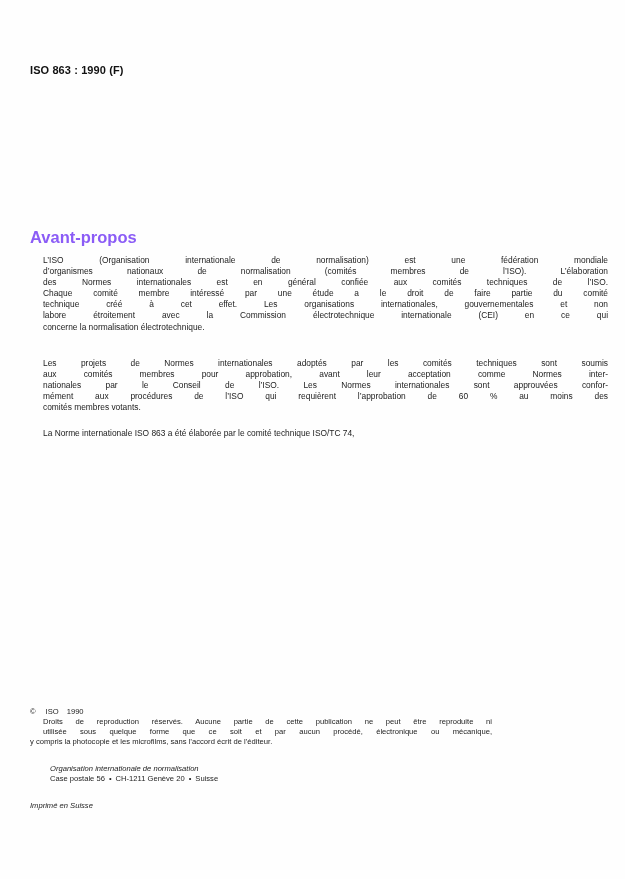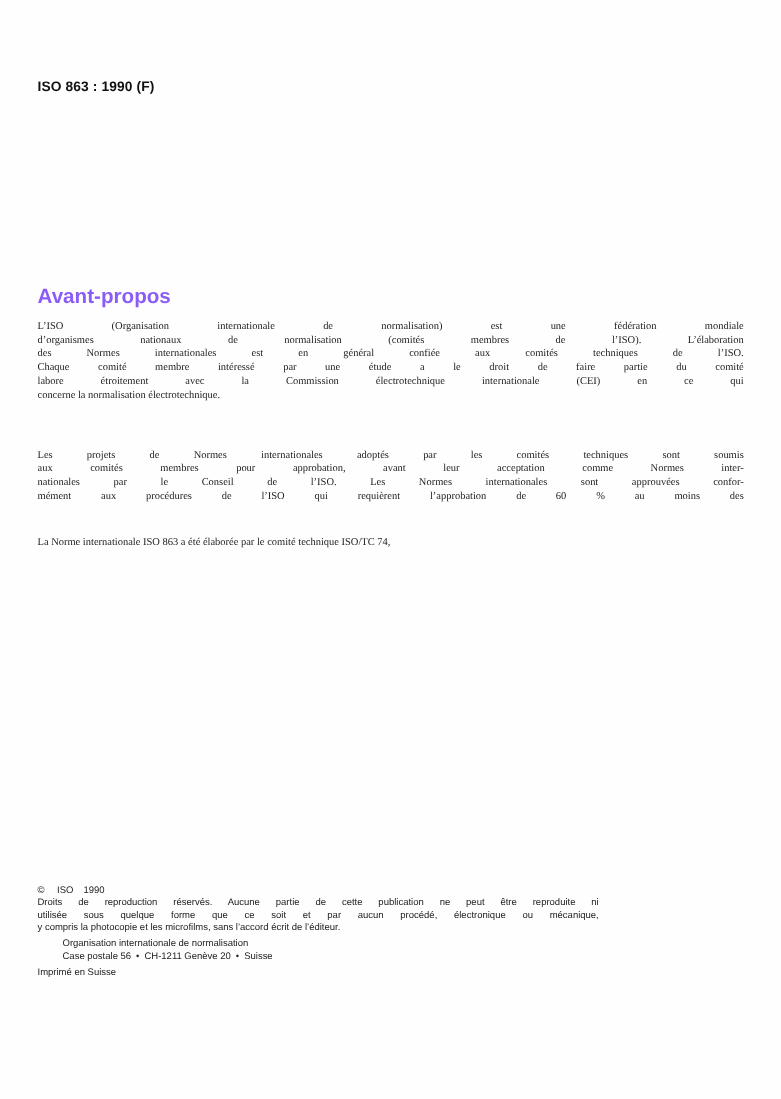--- a/index.html
+++ b/index.html
@@ -35,26 +35,25 @@
       position: absolute;
       left: 30px;
       top: 228px;
       font-size: 16.5px;
       font-weight: bold;
       color: #8b5cf6;
       margin: 0;
     }
     .body-text {
       position: absolute;
-      left: 30px;
+      left: 43px;
       width: 565px;
       font-size: 8.4px;
       line-height: 11.1px;
       color: #222;
-      font-family: Liberation Serif, serif;
     }
     .body-text .line {
       display: block;
       white-space: nowrap;
       text-align: justify;
       text-align-last: justify;
     }
     .body-text .line.last {
       text-align-last: left;
     }
@@ -73,26 +72,28 @@
       color: #222;
     }
     .copyright-block .line {
       display: block;
       white-space: nowrap;
     }
     .copyright-block .justified {
       text-align: justify;
       text-align-last: justify;
       width: 449px;
+      margin-left: 13px;
     }
     .copyright-block .indent {
       padding-left: 20px;
     }
     .copyright-block .gap-top {
-      margin-top: 3px;
+      margin-top: 17px;
+      font-style: italic;
     }
     .bullet {
       display: inline-block;
       margin: 0 4px;
     }
     .copy-symbol {
       display: inline-block;
       margin-right: 10px;
     }
     .copy-year {
@@ -107,29 +108,31 @@
 
   <div class="running-header">ISO 863 : 1990 (F)</div>
 
   <h1 class="section-title">Avant-propos</h1>
 
   <div class="body-text para1">
     <span class="line">L’ISO (Organisation internationale de normalisation) est une fédération mondiale</span>
     <span class="line">d’organismes nationaux de normalisation (comités membres de l’ISO). L’élaboration</span>
     <span class="line">des Normes internationales est en général confiée aux comités techniques de l’ISO.</span>
     <span class="line">Chaque comité membre intéressé par une étude a le droit de faire partie du comité</span>
+    <span class="line">technique créé à cet effet. Les organisations internationales, gouvernementales et non</span>
     <span class="line">labore étroitement avec la Commission électrotechnique internationale (CEI) en ce qui</span>
     <span class="line last">concerne la normalisation électrotechnique.</span>
   </div>
 
   <div class="body-text para2">
     <span class="line">Les projets de Normes internationales adoptés par les comités techniques sont soumis</span>
     <span class="line">aux comités membres pour approbation, avant leur acceptation comme Normes inter-</span>
     <span class="line">nationales par le Conseil de l’ISO. Les Normes internationales sont approuvées confor-</span>
     <span class="line">mément aux procédures de l’ISO qui requièrent l’approbation de 60 % au moins des</span>
+    <span class="line last">comités membres votants.</span>
   </div>
 
   <div class="body-text para3">
     <span class="line last">La Norme internationale ISO 863 a été élaborée par le comité technique ISO/TC 74,</span>
   </div>
 
   <div class="copyright-block">
     <span class="line">
       <span class="copy-symbol">©</span><span>ISO</span><span class="copy-year">1990</span>
     </span>

